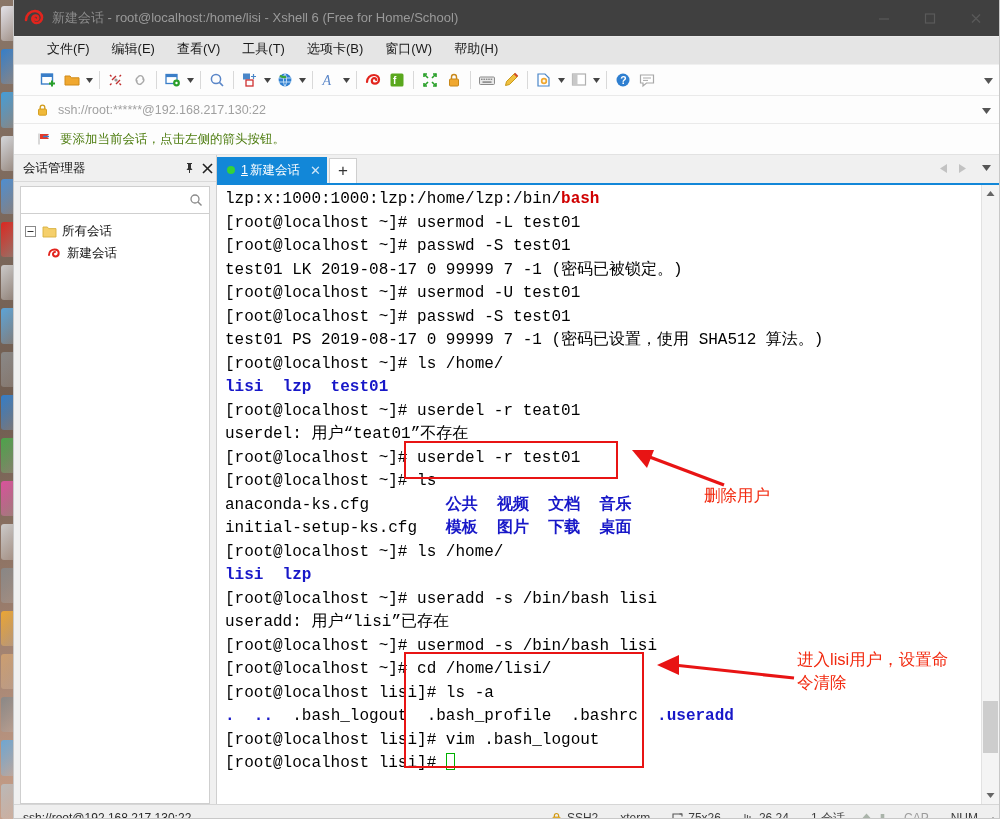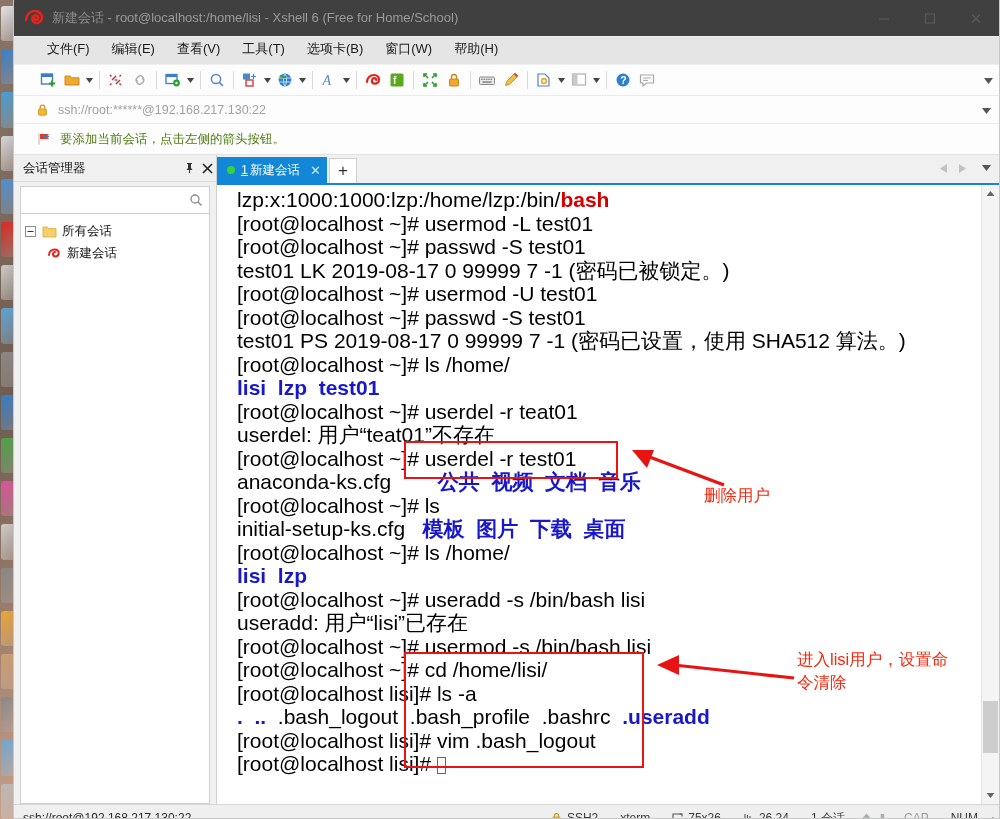--- a/index.html
+++ b/index.html
@@ -124,23 +124,23 @@
     width:26px;height:24px;background:#fff;border:1px solid #cfcfcf;border-bottom:none;
     display:flex;align-items:center;justify-content:center;font-size:17px;color:#333;
     margin-left:2px;
   }
   #tab-nav{position:absolute;right:4px;top:4px;display:flex;align-items:center;}
   .tnav{width:18px;height:18px;display:flex;align-items:center;justify-content:center;}
   
   #termwrap{flex:1;display:flex;min-height:0;background:#fff;}
   #terminal{
     flex:1;background:#fff;position:relative;overflow:hidden;
-    font-family:Liberation Sans, sans-serif;
-    font-size:21px;line-height:23.5px;
-    padding:3px 0 0 20px;
+    font-family:Liberation Mono, monospace;
+    font-size:16px;line-height:23.5px;
+    padding:3px 0 0 8px;
     color:#000;
   }
   #terminal .ln{white-space:pre;height:23.5px;}
   .c-red{color:#d00000;font-weight:bold;}
   .c-blue{color:#1818c8;font-weight:bold;}
   .cursor{display:inline-block;width:9px;height:17px;border:1.5px solid #00b000;
           vertical-align:-3px;box-sizing:border-box;}
   
   #vscroll{width:17px;background:#f4f4f4;border-left:1px solid #e2e2e2;
            display:flex;flex-direction:column;align-items:center;}
@@ -514,22 +514,22 @@
             <div class="ln"><span>[root@localhost ~]# passwd -S test01</span></div>
             <div class="ln"><span>test01 LK 2019-08-17 0 99999 7 -1 (密码已被锁定。)</span></div>
             <div class="ln"><span>[root@localhost ~]# usermod -U test01</span></div>
             <div class="ln"><span>[root@localhost ~]# passwd -S test01</span></div>
             <div class="ln"><span>test01 PS 2019-08-17 0 99999 7 -1 (密码已设置，使用 SHA512 算法。)</span></div>
             <div class="ln"><span>[root@localhost ~]# ls /home/</span></div>
             <div class="ln"><span class="c-blue">lisi  lzp  test01</span></div>
             <div class="ln"><span>[root@localhost ~]# userdel -r teat01</span></div>
             <div class="ln"><span>userdel: 用户“teat01”不存在</span></div>
             <div class="ln"><span>[root@localhost ~]# userdel -r test01</span></div>
+            <div class="ln"><span>[root@localhost ~]# ls</span></div>
             <div class="ln"><span>anaconda-ks.cfg        </span><span class="c-blue">公共  视频  文档  音乐</span></div>
-            <div class="ln"><span>[root@localhost ~]# ls</span></div>
             <div class="ln"><span>initial-setup-ks.cfg   </span><span class="c-blue">模板  图片  下载  桌面</span></div>
             <div class="ln"><span>[root@localhost ~]# ls /home/</span></div>
             <div class="ln"><span class="c-blue">lisi  lzp</span></div>
             <div class="ln"><span>[root@localhost ~]# useradd -s /bin/bash lisi</span></div>
             <div class="ln"><span>useradd: 用户“lisi”已存在</span></div>
             <div class="ln"><span>[root@localhost ~]# usermod -s /bin/bash lisi</span></div>
             <div class="ln"><span>[root@localhost ~]# cd /home/lisi/</span></div>
             <div class="ln"><span>[root@localhost lisi]# ls -a</span></div>
             <div class="ln"><span class="c-blue">.</span><span>  </span><span class="c-blue">..</span><span>  .bash_logout  .bash_profile  .bashrc  </span><span class="c-blue">.useradd</span></div>
             <div class="ln"><span>[root@localhost lisi]# vim .bash_logout</span></div>

